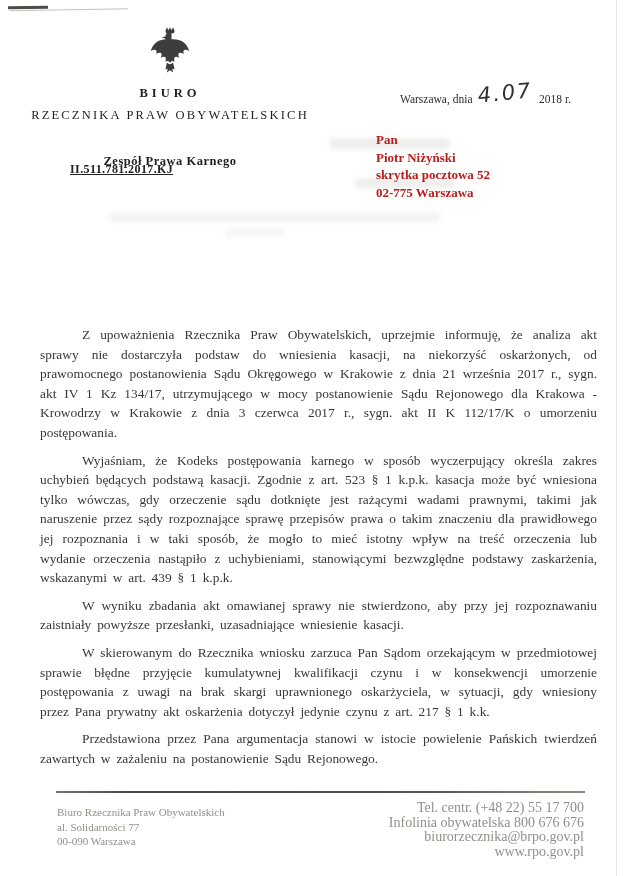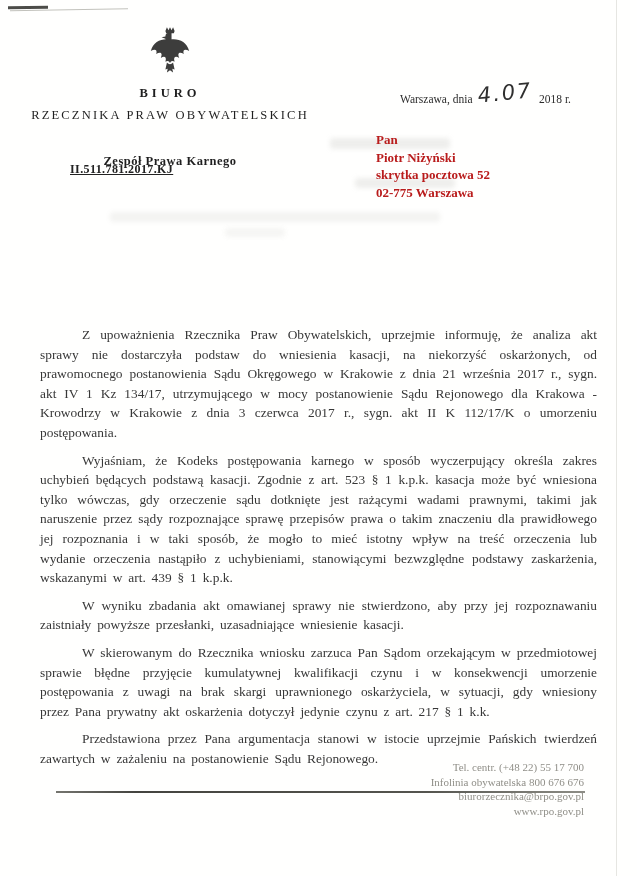--- a/index.html
+++ b/index.html
@@ -46,21 +46,21 @@
 
   
   .letter-body { position:absolute; left:40px; top:325px; width:557px; text-align:justify;
     font-size:13.4px; line-height:19.6px; color:#373737; }
   .letter-body p { margin:0 0 8px 0; text-indent:42px; word-spacing:2.5px; }
 
   
   .footer-rule { position:absolute; left:56px; top:791px; width:529px; height:2px;
     background:linear-gradient(90deg,#75756f,#44443f 15%,#55554f 70%,#8d8d86); }
   .footer-left { position:absolute; left:57px; top:805px; font-size:11px; line-height:14.5px; color:#908f88; }
-  .footer-right { position:absolute; right:53px; top:760px; font-size:11px; line-height:14.5px; color:#908f88; text-align:right; }
+  .footer-right { position:absolute; right:53px; top:801px; font-size:14px; line-height:14.5px; color:#908f88; text-align:right; }
 </style>
 </head>
 <body>
 
 <div class="page">
 
   <div class="scan-mark-topleft"></div>
   <div class="ghost g1"></div>
   <div class="ghost g2"></div>
   <div class="ghost g3"></div>
@@ -97,24 +97,29 @@
     <div>Piotr Niżyński</div>
     <div>skrytka pocztowa 52</div>
     <div>02-775 Warszawa</div>
   </div>
 
   <div class="letter-body">
     <p>Z upoważnienia Rzecznika Praw Obywatelskich, uprzejmie informuję, że analiza akt sprawy nie dostarczyła podstaw do wniesienia kasacji, na niekorzyść oskarżonych, od prawomocnego postanowienia Sądu Okręgowego w Krakowie z dnia 21 września 2017 r., sygn. akt IV 1 Kz 134/17, utrzymującego w mocy postanowienie Sądu Rejonowego dla Krakowa - Krowodrzy w Krakowie z dnia 3 czerwca 2017 r., sygn. akt II K 112/17/K o umorzeniu postępowania.</p>
     <p>Wyjaśniam, że Kodeks postępowania karnego w sposób wyczerpujący określa zakres uchybień będących podstawą kasacji. Zgodnie z art. 523 § 1 k.p.k. kasacja może być wniesiona tylko wówczas, gdy orzeczenie sądu dotknięte jest rażącymi wadami prawnymi, takimi jak naruszenie przez sądy rozpoznające sprawę przepisów prawa o takim znaczeniu dla prawidłowego jej rozpoznania i w taki sposób, że mogło to mieć istotny wpływ na treść orzeczenia lub wydanie orzeczenia nastąpiło z uchybieniami, stanowiącymi bezwzględne podstawy zaskarżenia, wskazanymi w art. 439 § 1 k.p.k.</p>
     <p>W wyniku zbadania akt omawianej sprawy nie stwierdzono, aby przy jej rozpoznawaniu zaistniały powyższe przesłanki, uzasadniające wniesienie kasacji.</p>
     <p>W skierowanym do Rzecznika wniosku zarzuca Pan Sądom orzekającym w przedmiotowej sprawie błędne przyjęcie kumulatywnej kwalifikacji czynu i w konsekwencji umorzenie postępowania z uwagi na brak skargi uprawnionego oskarżyciela, w sytuacji, gdy wniesiony przez Pana prywatny akt oskarżenia dotyczył jedynie czynu z art. 217 § 1 k.k.</p>
-    <p>Przedstawiona przez Pana argumentacja stanowi w istocie uprzejmie Pańskich twierdzeń zawartych w zażaleniu na postanowienie Sądu Rejonowego.</p>
+    <p>Przedstawiona przez Pana argumentacja stanowi w istocie powielenie Pańskich twierdzeń zawartych w zażaleniu na postanowienie Sądu Rejonowego.</p>
   </div>
 
   <div class="footer-rule"></div>
+  <div class="footer-left">
+    <div>Biuro Rzecznika Praw Obywatelskich</div>
+    <div>al. Solidarności 77</div>
+    <div>00-090 Warszawa</div>
+  </div>
   <div class="footer-right">
     <div>Tel. centr. (+48 22) 55 17 700</div>
     <div>Infolinia obywatelska 800 676 676</div>
     <div>biurorzecznika@brpo.gov.pl</div>
     <div>www.rpo.gov.pl</div>
   </div>
 
 </div>
 
 </body></html>

